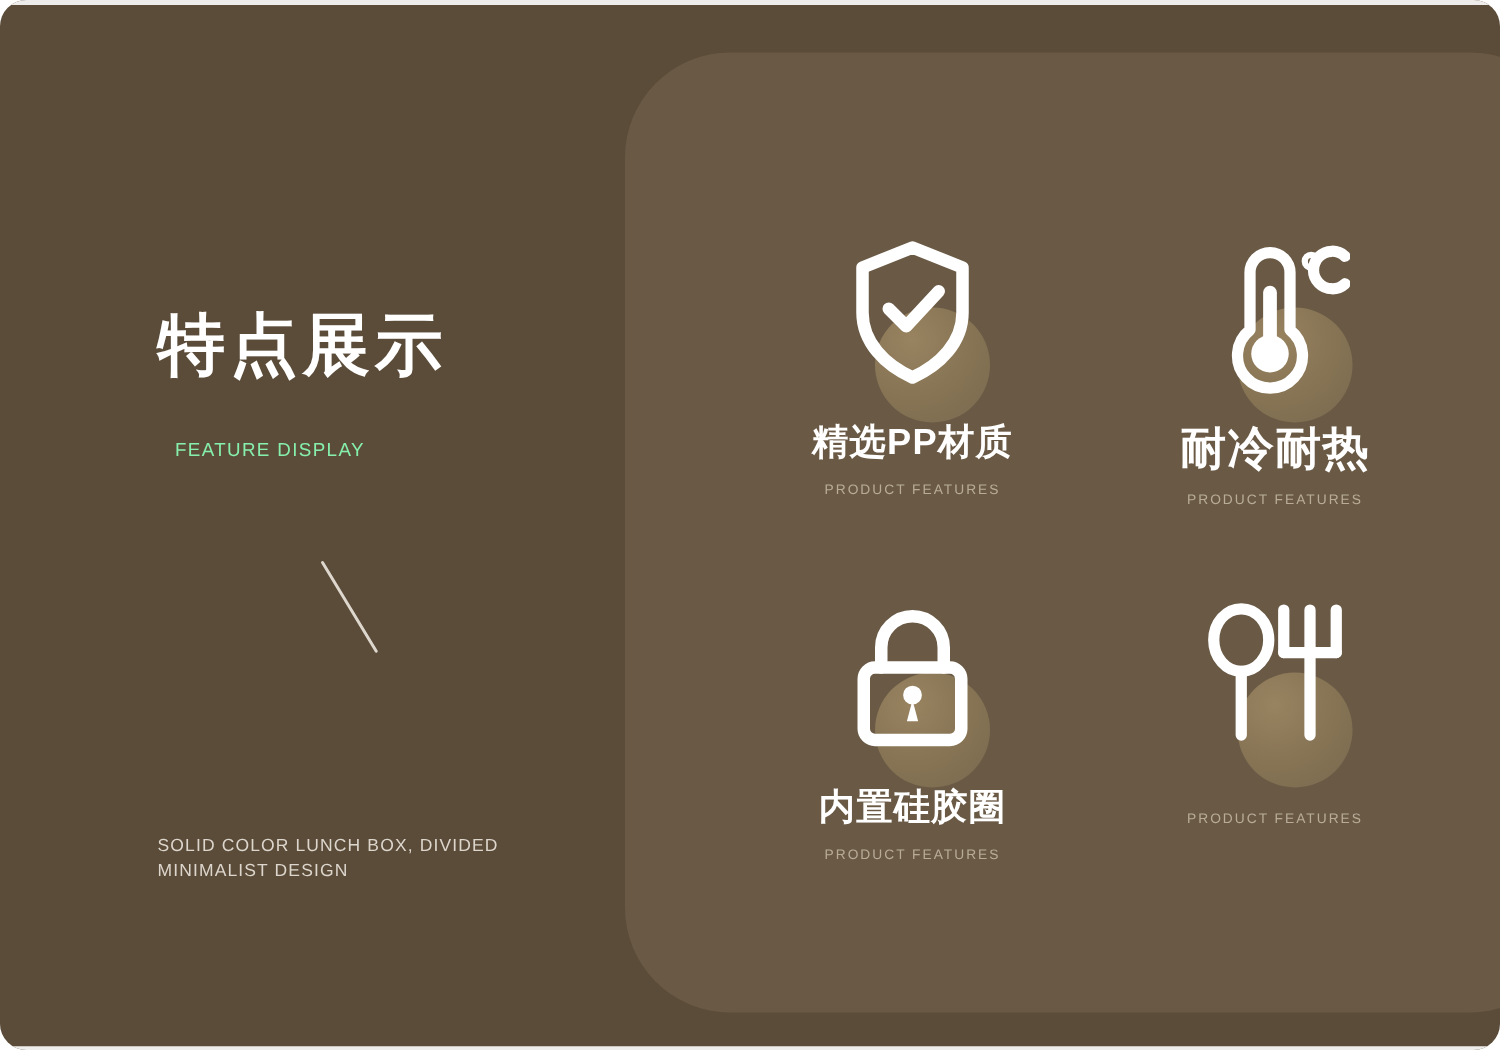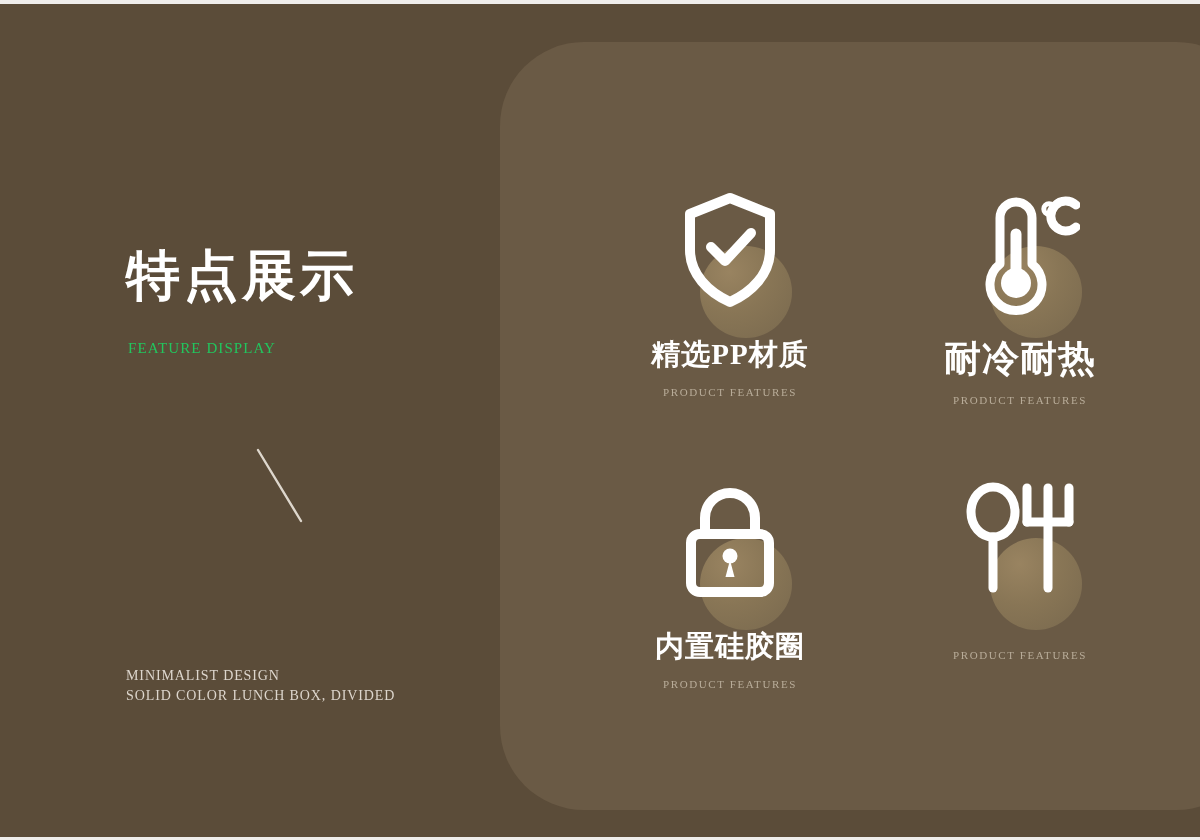--- a/index.html
+++ b/index.html
@@ -6,22 +6,23 @@
     margin: 0;
     padding: 0;
     background: #ffffff;
   }
   #stage {
     position: relative;
     width: 1200px;
     height: 840px;
     overflow: hidden;
     background: #5b4c39;
-    font-family: Liberation Serif, serif;
+    font-family: Liberation Sans, sans-serif;
     box-sizing: border-box;
+    border-radius: 21px;
   }
 
   
   .edge-rule-top {
     position: absolute;
     left: 0; top: 0;
     width: 1200px; height: 4px;
     background: #efedeb;
   }
   .edge-rule-bottom {
@@ -58,26 +59,26 @@
     font-size: 54px;
     line-height: 1;
     font-weight: 700;
     letter-spacing: 4px;
     color: #ffffff;
   }
   .title-en {
     position: absolute;
     left: 2px;
     top: 341px;
-    margin: 0;
+    margin: 12px;
     font-size: 15px;
     line-height: 1;
     font-weight: 400;
     letter-spacing: 1.1px;
-    color: #22c55e;
+    color: #86efac;
   }
   .diag-line {
     position: absolute;
     left: 125px;
     top: 445px;
     width: 60px;
     height: 80px;
   }
   .sub-block {
     position: absolute;
@@ -169,22 +170,22 @@
 
     <p class="title-en">FEATURE DISPLAY</p>
 
     <div class="diag-line">
       <svg width="60" height="80" viewBox="0 0 60 80">
         <line x1="7" y1="5" x2="50" y2="76" stroke="#ded7cd" stroke-width="2.4" stroke-linecap="round"></line>
       </svg>
     </div>
 
     <div class="sub-block">
+      <div>SOLID COLOR LUNCH BOX, DIVIDED</div>
       <div>MINIMALIST DESIGN</div>
-      <div>SOLID COLOR LUNCH BOX, DIVIDED</div>
     </div>
   </div>
 
   <div class="feature-grid">
 
     <div class="feature-cell cell-r0 cell-c0">
       <div class="icon-wrap">
         <div class="blob"></div>
         <svg width="104" height="120" viewBox="0 0 104 120">
           <path d="M52 8 L92 24 V60 C92 84 74 102 52 112 C30 102 12 84 12 60 V24 Z" fill="none" stroke="#ffffff" stroke-width="10" stroke-linejoin="round" stroke-linecap="round"></path>

